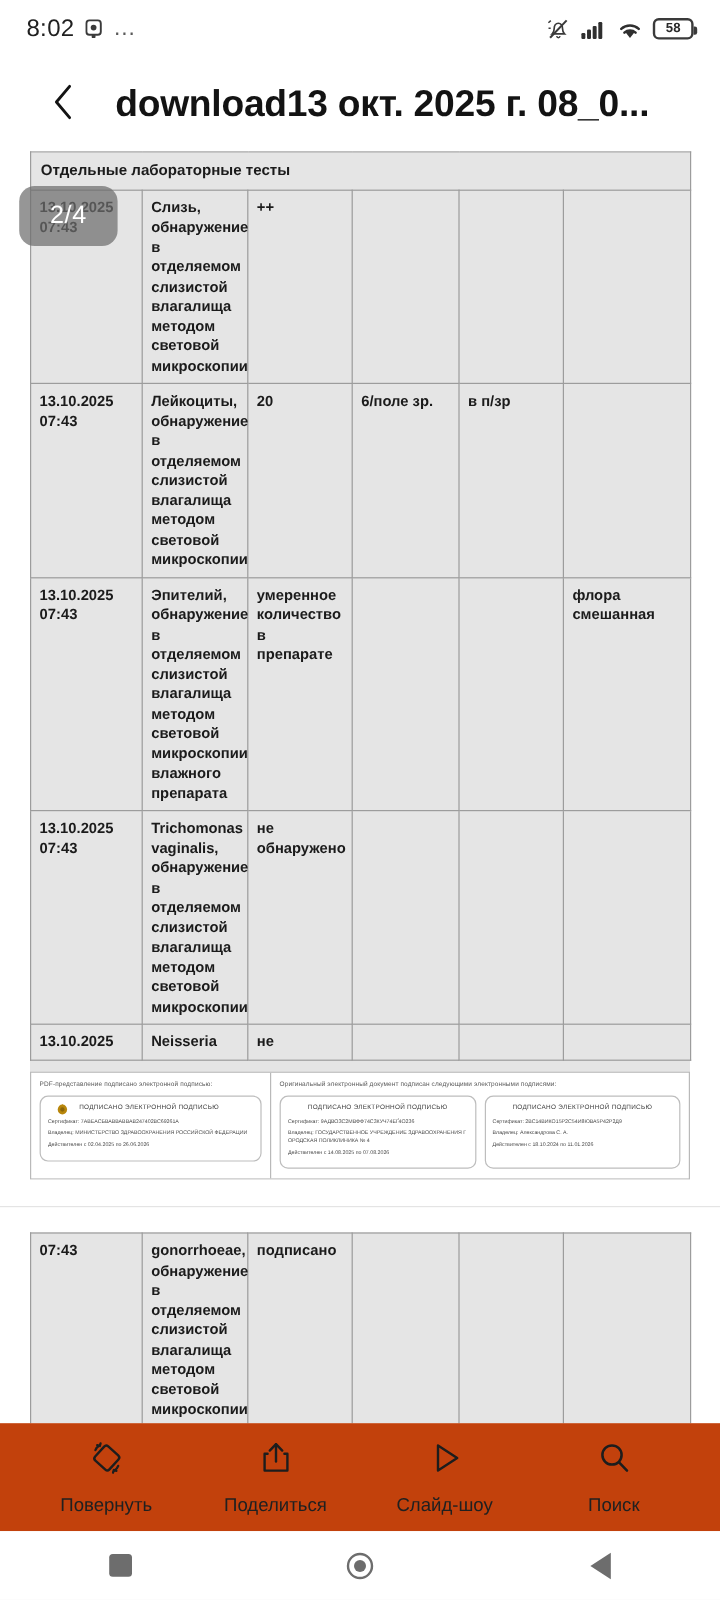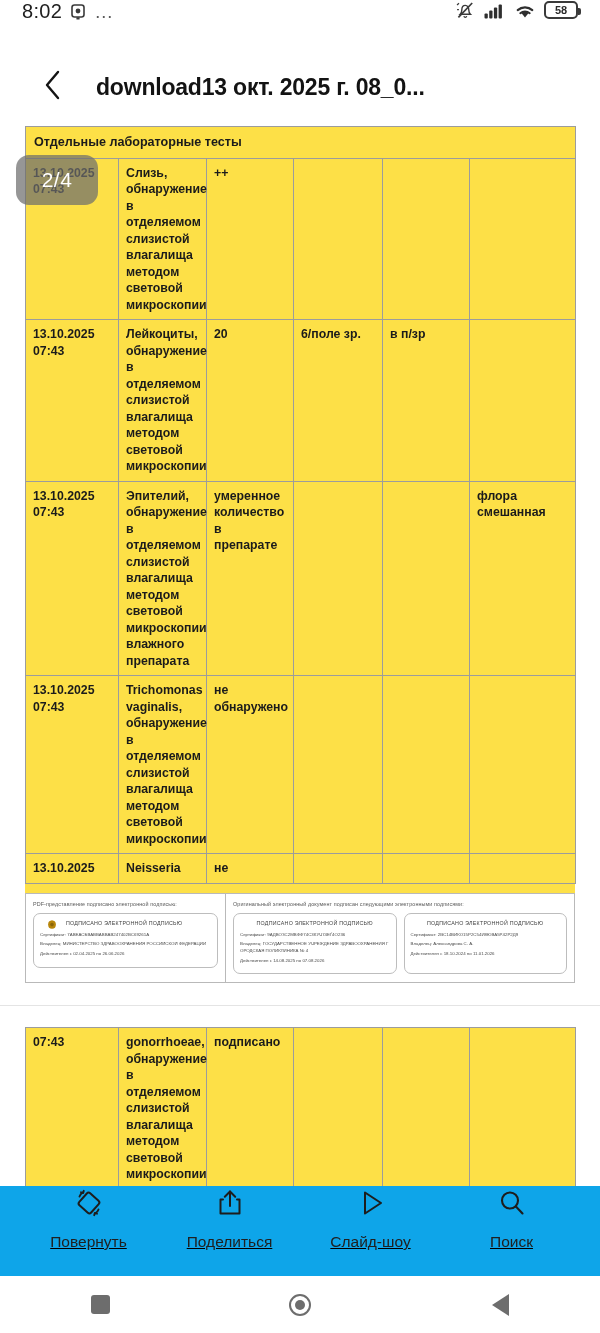--- a/index.html
+++ b/index.html
@@ -7,21 +7,21 @@
     width: 600px; height: 1333px;
     background: #ffffff;
     font-family: "Liberation Sans", sans-serif;
     overflow: hidden;
   }
   body { position: relative; }
 
   
   .statusbar {
     height: 48px; width: 100%;
-    display: flex; align-items: flex-start;
+    display: flex; align-items: center;
     padding: 0 22px;
     color: #1d1d1d;
   }
   .sb-left { display: flex; align-items: center; gap: 9px; }
   .sb-time { font-size: 20px; font-weight: 500; letter-spacing: .3px; color:#202020; }
   .sb-right { margin-left: auto; display: flex; align-items: center; gap: 8px; }
   .ico { display: inline-block; line-height: 0; }
   .dots { font-size: 19px; color:#5a5a5a; letter-spacing:1px; }
 
   .batt {
@@ -35,31 +35,31 @@
   }
   .batt span { font-size: 11px; font-weight: 600; color:#2a2a2a; line-height:1; }
 
   
   .appbar {
     height: 78px; display: flex; align-items: center;
     padding: 0 16px 0 36px; gap: 26px;
   }
   .back-btn { cursor: pointer; padding: 6px; display:flex; }
   .appbar-title {
-    font-size: 23px; font-weight: 700; color: #131313;
+    font-size: 31px; font-weight: 700; color: #131313;
     letter-spacing: -.2px; white-space: nowrap; overflow: hidden;
   }
 
   
   .doc-area {
     position: absolute; top: 126px; left: 0; right: 0; bottom: 147px;
     background: #ffffff; overflow: hidden;
   }
   .page {
-    background: #fde047;
+    background: #e5e5e5;
     margin: 0 25px;
   }
   .page-gap { height: 44px; background: #ffffff; }
   .page-gap-line {
     height: 1px; background: #e4e4e4; margin: 0;
   }
 
   table.lab {
     width: 550px;
     border-collapse: collapse;
@@ -130,24 +130,23 @@
     margin-bottom: 3.2px; word-break: break-all;
   }
   .protocol {
     font-size: 8.6px; color: #7d7d7d; margin: 9px 0 0 2px;
     letter-spacing: .15px;
   }
 
   
   .toolbar {
     position: absolute; left: 0; right: 0; bottom: 57px;
-    height: 90px; background: #0ea5e9;
-    display: flex; align-items: flex-start; justify-content: space-around;
+    height: 90px; background: #c2410c;
+    display: flex; align-items: center; justify-content: space-around;
     padding: 0 18px;
-    text-decoration: underline;
   }
   .tool {
     display: flex; flex-direction: column; align-items: center; gap: 9px;
     cursor: pointer; flex: 1;
   }
   .tool-label { font-size: 15.5px; color: #202020; }
 
   
   .navbar {
     position: absolute; left: 0; right: 0; bottom: 0;

